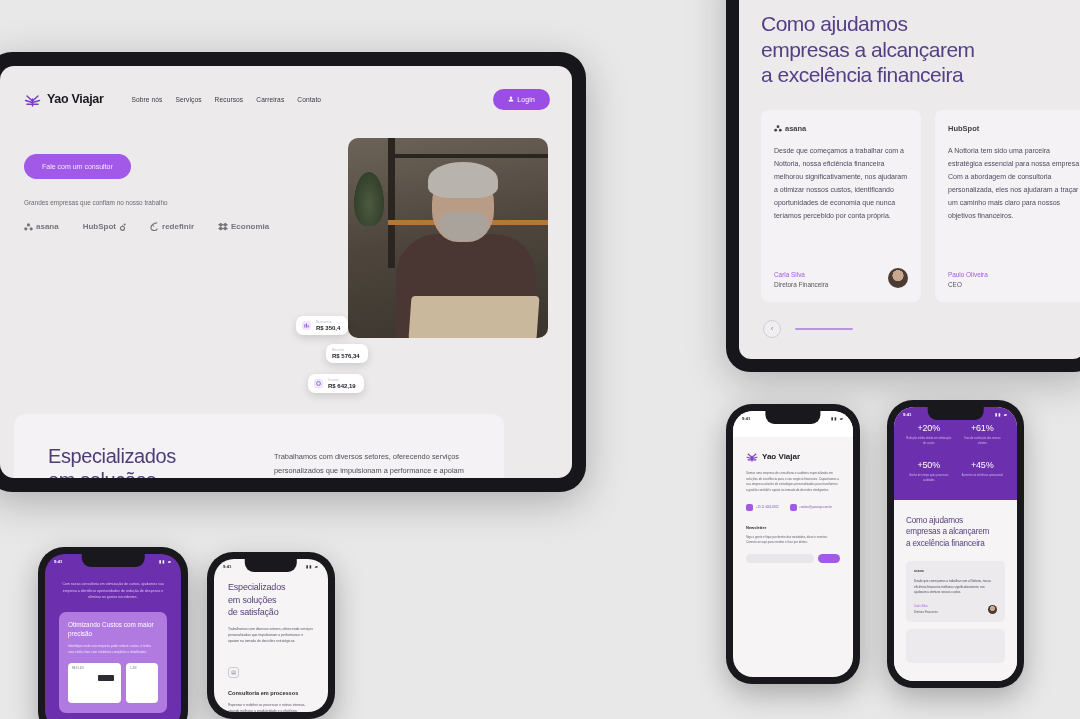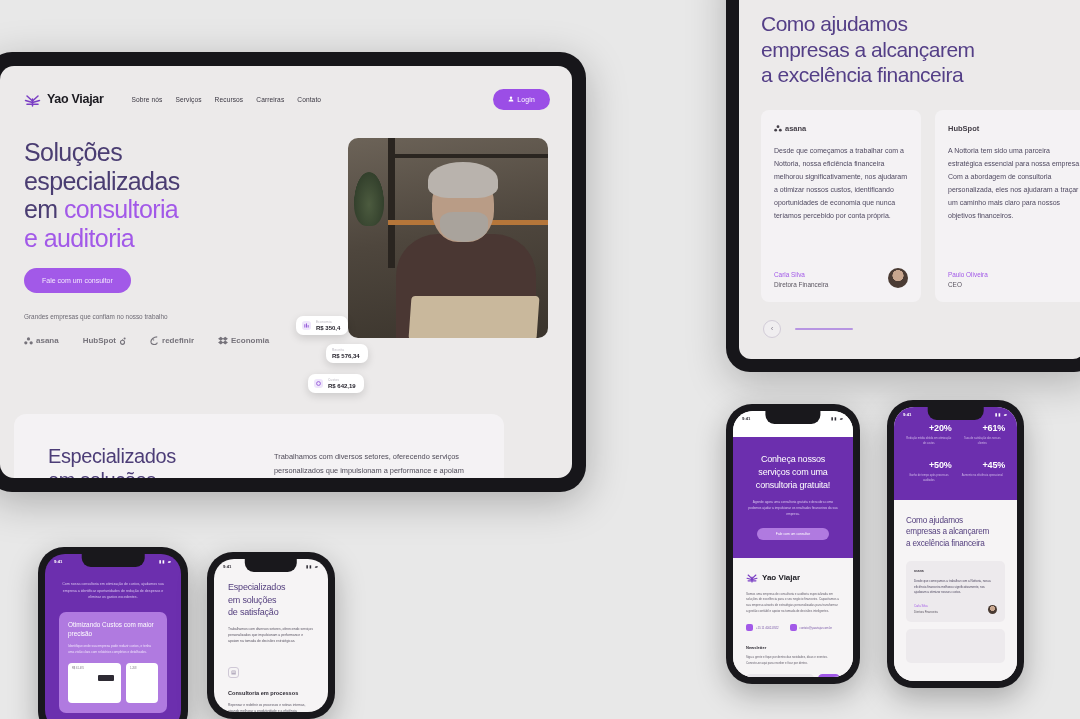--- a/index.html
+++ b/index.html
@@ -233,21 +233,21 @@
   .pc-news-b { font-size:2.9px; line-height:1.85; color:#66616e; margin-top:5px;}
   .pc-form { display:flex; gap:4px; margin-top:8px; align-items:center;}
   .pc-input { flex:1; height:9px; border-radius:6px; background:#e9e6ea;}
   .pc-sub { width:22px; height:9px; border-radius:6px; background:#a259e8;}
 
   
   #phoneD { left: 887px; top: 400px; width: 137px; height: 288px; }
   .pd-stats { background:#6c2fae; padding:16px 12px 16px;}
   .pd-grid { display:grid; grid-template-columns:1fr 1fr; gap:14px 8px;}
   .pd-cell { text-align:center;}
-  .pd-num { color:#fff; font-size:9px; font-weight:bold; letter-spacing:-.2px;text-align:right;}
+  .pd-num { color:#fff; font-size:9px; font-weight:normal; letter-spacing:-.2px;}
   .pd-lbl { color:#cdb5e8; font-size:2.7px; line-height:1.75; margin-top:4px;}
   .pd-white { background:#f6f4f5; padding:15px 12px; height:100%;}
   .pd-title { color:#55407f; font-size:8.2px; line-height:1.4; letter-spacing:-.2px;}
   .pd-card { background:#edeaed; border-radius:5px; padding:8px; margin-top:12px;}
   .pd-logo { font-size:3.4px; font-weight:bold; color:#454049;}
   .pd-quote { font-size:3px; line-height:1.85; color:#4f4960; margin-top:6px;}
   .pd-foot { display:flex; align-items:flex-end; margin-top:8px;}
   .pd-name { font-size:2.8px; color:#a259e8;}
   .pd-role { font-size:2.8px; color:#5a5560; margin-top:2px;}
   .pd-av { margin-left:auto; width:9px;height:9px;border-radius:50%;
@@ -294,26 +294,20 @@
                   <circle cx="5" cy="3" r="2" fill="#fff"></circle>
                   <path d="M1 9c0-2.2 1.8-3.4 4-3.4S9 6.8 9 9z" fill="#fff"></path>
                 </svg>
             </span>
             <span>Login</span>
           </div>
         </div>
 
         <div class="hero">
           <div class="hero-left">
-            <h1 class="hero-title">
-              <span>Soluções</span><br>
-              <span>especializadas</span><br>
-              <span>em </span><span class="accent">consultoria</span><br>
-              <span class="accent">e auditoria</span>
-            </h1>
             <div class="cta">Fale com um consultor</div>
             <div class="trust-label">Grandes empresas que confiam no nosso trabalho</div>
             <div class="logos">
               <div class="logo-item">
                 <span>
                     <svg width="9" height="8" viewBox="0 0 10 9">
                       <circle cx="5" cy="2.2" r="1.8" fill="#55525c"></circle>
                       <circle cx="2" cy="6.6" r="1.8" fill="#55525c"></circle>
                       <circle cx="8" cy="6.6" r="1.8" fill="#55525c"></circle>
                     </svg>
@@ -512,25 +506,20 @@
   </div>
 
   <div class="phone" id="phoneC">
     <div class="pscreen">
       <div class="notch"></div>
       <div class="statusbar" style="color:#2e2b34">
         <span class="sb-time">9:41</span>
         <span class="sb-icons">▮▮ ▰</span>
       </div>
       <div class="pc-top"></div>
-      <div class="pc-hero">
-        <div class="pc-h">Conheça nossos serviços com uma consultoria gratuita!</div>
-        <div class="pc-s">Agende agora uma consultoria gratuita e descubra como podemos ajudar a impulsionar os resultados financeiros da sua empresa.</div>
-        <div class="pc-btn">Fale com um consultor</div>
-      </div>
       <div class="pc-foot">
         <div class="pc-brand">
           <span>
             <svg width="12" height="11" viewBox="0 0 17 15">
               <g stroke="#7b3fc4" stroke-width="1.6" stroke-linecap="round" fill="none">
                 <path d="M8.5 14 V7"></path>
                   <path d="M8.5 9 L3 4"></path>
                   <path d="M8.5 9 L14 4"></path>
                 <path d="M8.5 10.5 L1.5 8.5"></path>
                   <path d="M8.5 10.5 L15.5 8.5"></path>

